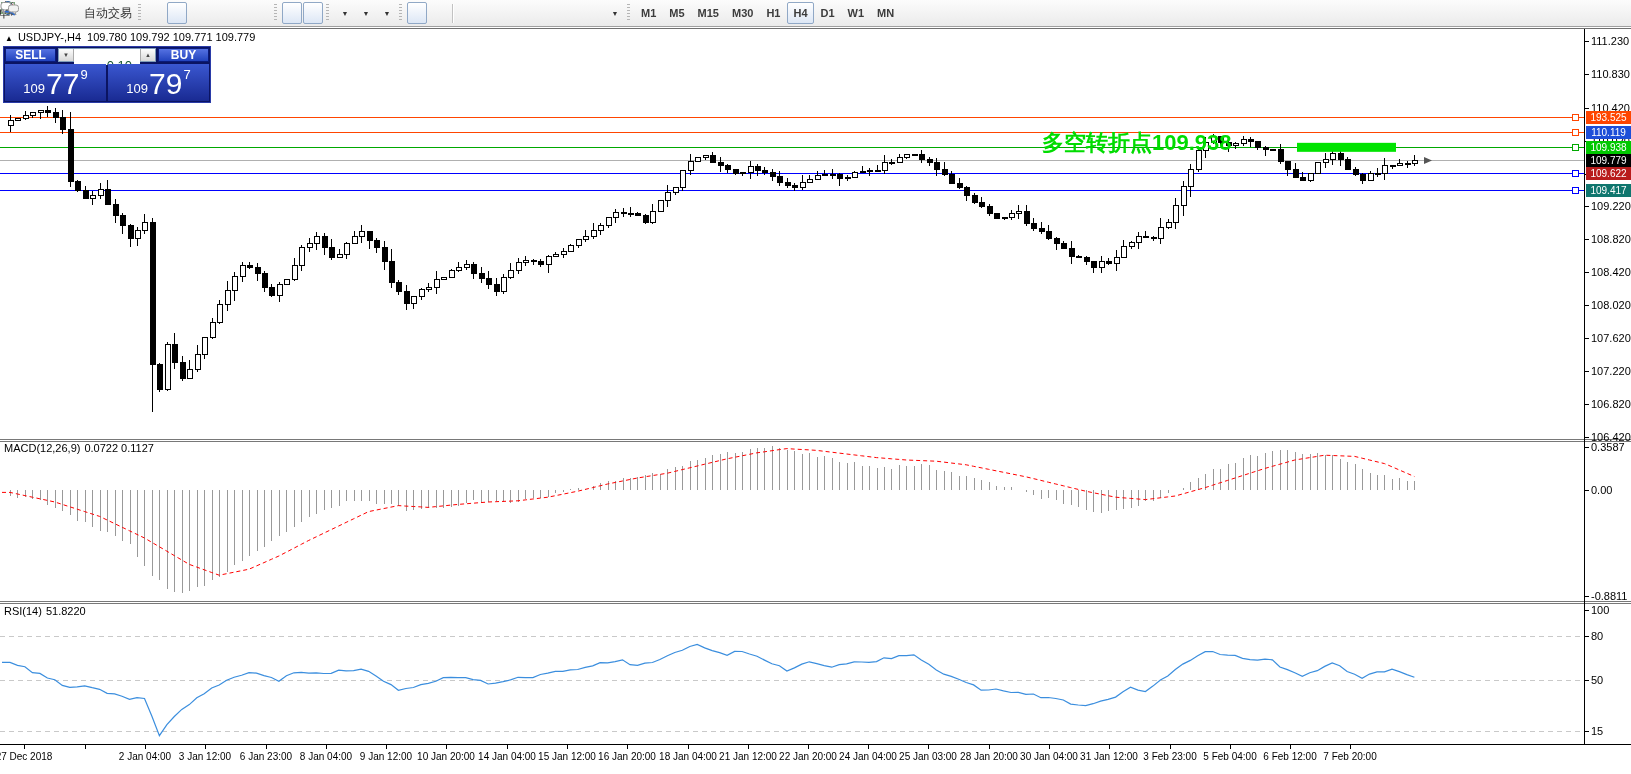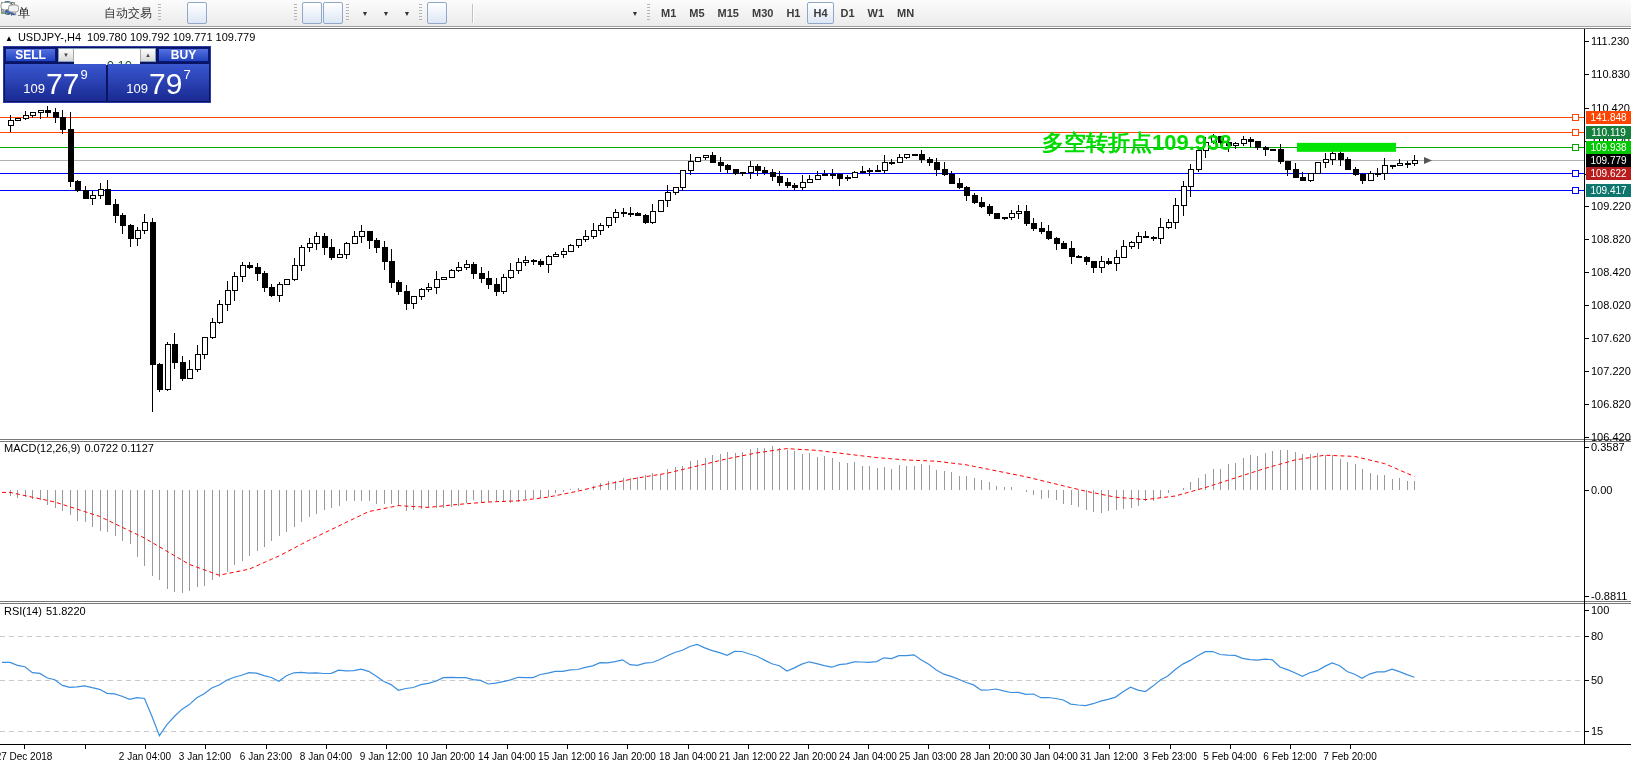--- a/index.html
+++ b/index.html
@@ -1,21 +1,21 @@
 <!DOCTYPE html>
 <html><head>
 <meta charset="utf-8">
 <style>
   html,body{margin:0;padding:0;}
   body{width:1631px;height:774px;position:relative;overflow:hidden;background:#fff;
        font-family:"Liberation Sans",sans-serif;}
   
   .toolbar{position:absolute;top:0;left:0;width:1631px;height:27px;
     background:linear-gradient(#fcfcfc,#ebebeb);border-bottom:1px solid #9f9f9f;
-    display:flex;align-items:center;padding:0 20px;gap:1px;box-sizing:border-box;z-index:5;}
+    display:flex;align-items:center;padding:0 0;gap:1px;box-sizing:border-box;z-index:5;}
   .tbtn{height:22px;min-width:20px;display:flex;align-items:center;justify-content:center;
     border:1px solid transparent;background:transparent;padding:0 2px;cursor:default;
     font:11px "Liberation Sans",sans-serif;color:#333;}
   .tbtn.pressed{border:1px solid #90a8c6;background:linear-gradient(#ffffff,#dde7f5);border-radius:2px;}
   .tf{font-weight:bold;font-size:11px;color:#3c3c3c;padding:0 5px;}
   .tsep{width:1px;height:19px;background:#c2c2c2;box-shadow:1px 0 0 #fff;margin:0 3px;flex:none;}
   .grip{width:3px;height:18px;margin:0 4px 0 2px;flex:none;
     background-image:repeating-linear-gradient(to bottom,#b5b5b5 0 1px,transparent 1px 3px);}
   .ddv{font-size:7px;color:#333;margin-left:2px;}
   .truncbtn{margin-left:-6px;font-size:12px;color:#222;}
@@ -952,22 +952,22 @@
     <div class="tlabel" style="left: 808px; top: 751px;">22 Jan 20:00</div>
     <div class="tlabel" style="left: 868px; top: 751px;">24 Jan 04:00</div>
     <div class="tlabel" style="left: 928px; top: 751px;">25 Jan 03:00</div>
     <div class="tlabel" style="left: 989px; top: 751px;">28 Jan 20:00</div>
     <div class="tlabel" style="left: 1049px; top: 751px;">30 Jan 04:00</div>
     <div class="tlabel" style="left: 1109px; top: 751px;">31 Jan 12:00</div>
     <div class="tlabel" style="left: 1170px; top: 751px;">3 Feb 23:00</div>
     <div class="tlabel" style="left: 1230px; top: 751px;">5 Feb 04:00</div>
     <div class="tlabel" style="left: 1290px; top: 751px;">6 Feb 12:00</div>
     <div class="tlabel" style="left: 1350px; top: 751px;">7 Feb 20:00</div>
-    <div class="badge" style="left: 1586px; top: 110.957px; background: rgb(255, 69, 0);">141.848</div>
-    <div class="badge" style="left: 1586px; top: 125.935px; background: #15803d;">110.119</div>
+    <div class="badge" style="left: 1586px; top: 110.957px; background: rgb(255, 69, 0);">193.525</div>
+    <div class="badge" style="left: 1586px; top: 125.935px; background: #1d4ed8;">110.119</div>
     <div class="badge" style="left: 1586px; top: 140.832px; background: rgb(0, 200, 0);">109.938</div>
     <div class="badge" style="left: 1586px; top: 166.838px; background: #b91c1c;">109.622</div>
     <div class="badge" style="left: 1586px; top: 183.71px; background: #0f766e;">109.417</div>
     <div class="badge" style="left: 1586px; top: 153.917px; background: rgb(0, 0, 0);">109.779</div>
   </div>
 
 <div class="axis-region" style="left:1584px;top:28px;width:47px;height:716px;"></div>
 <div class="axis-region" style="left:0;top:745px;width:1631px;height:29px;"></div>
 
 <div class="chart-title">

